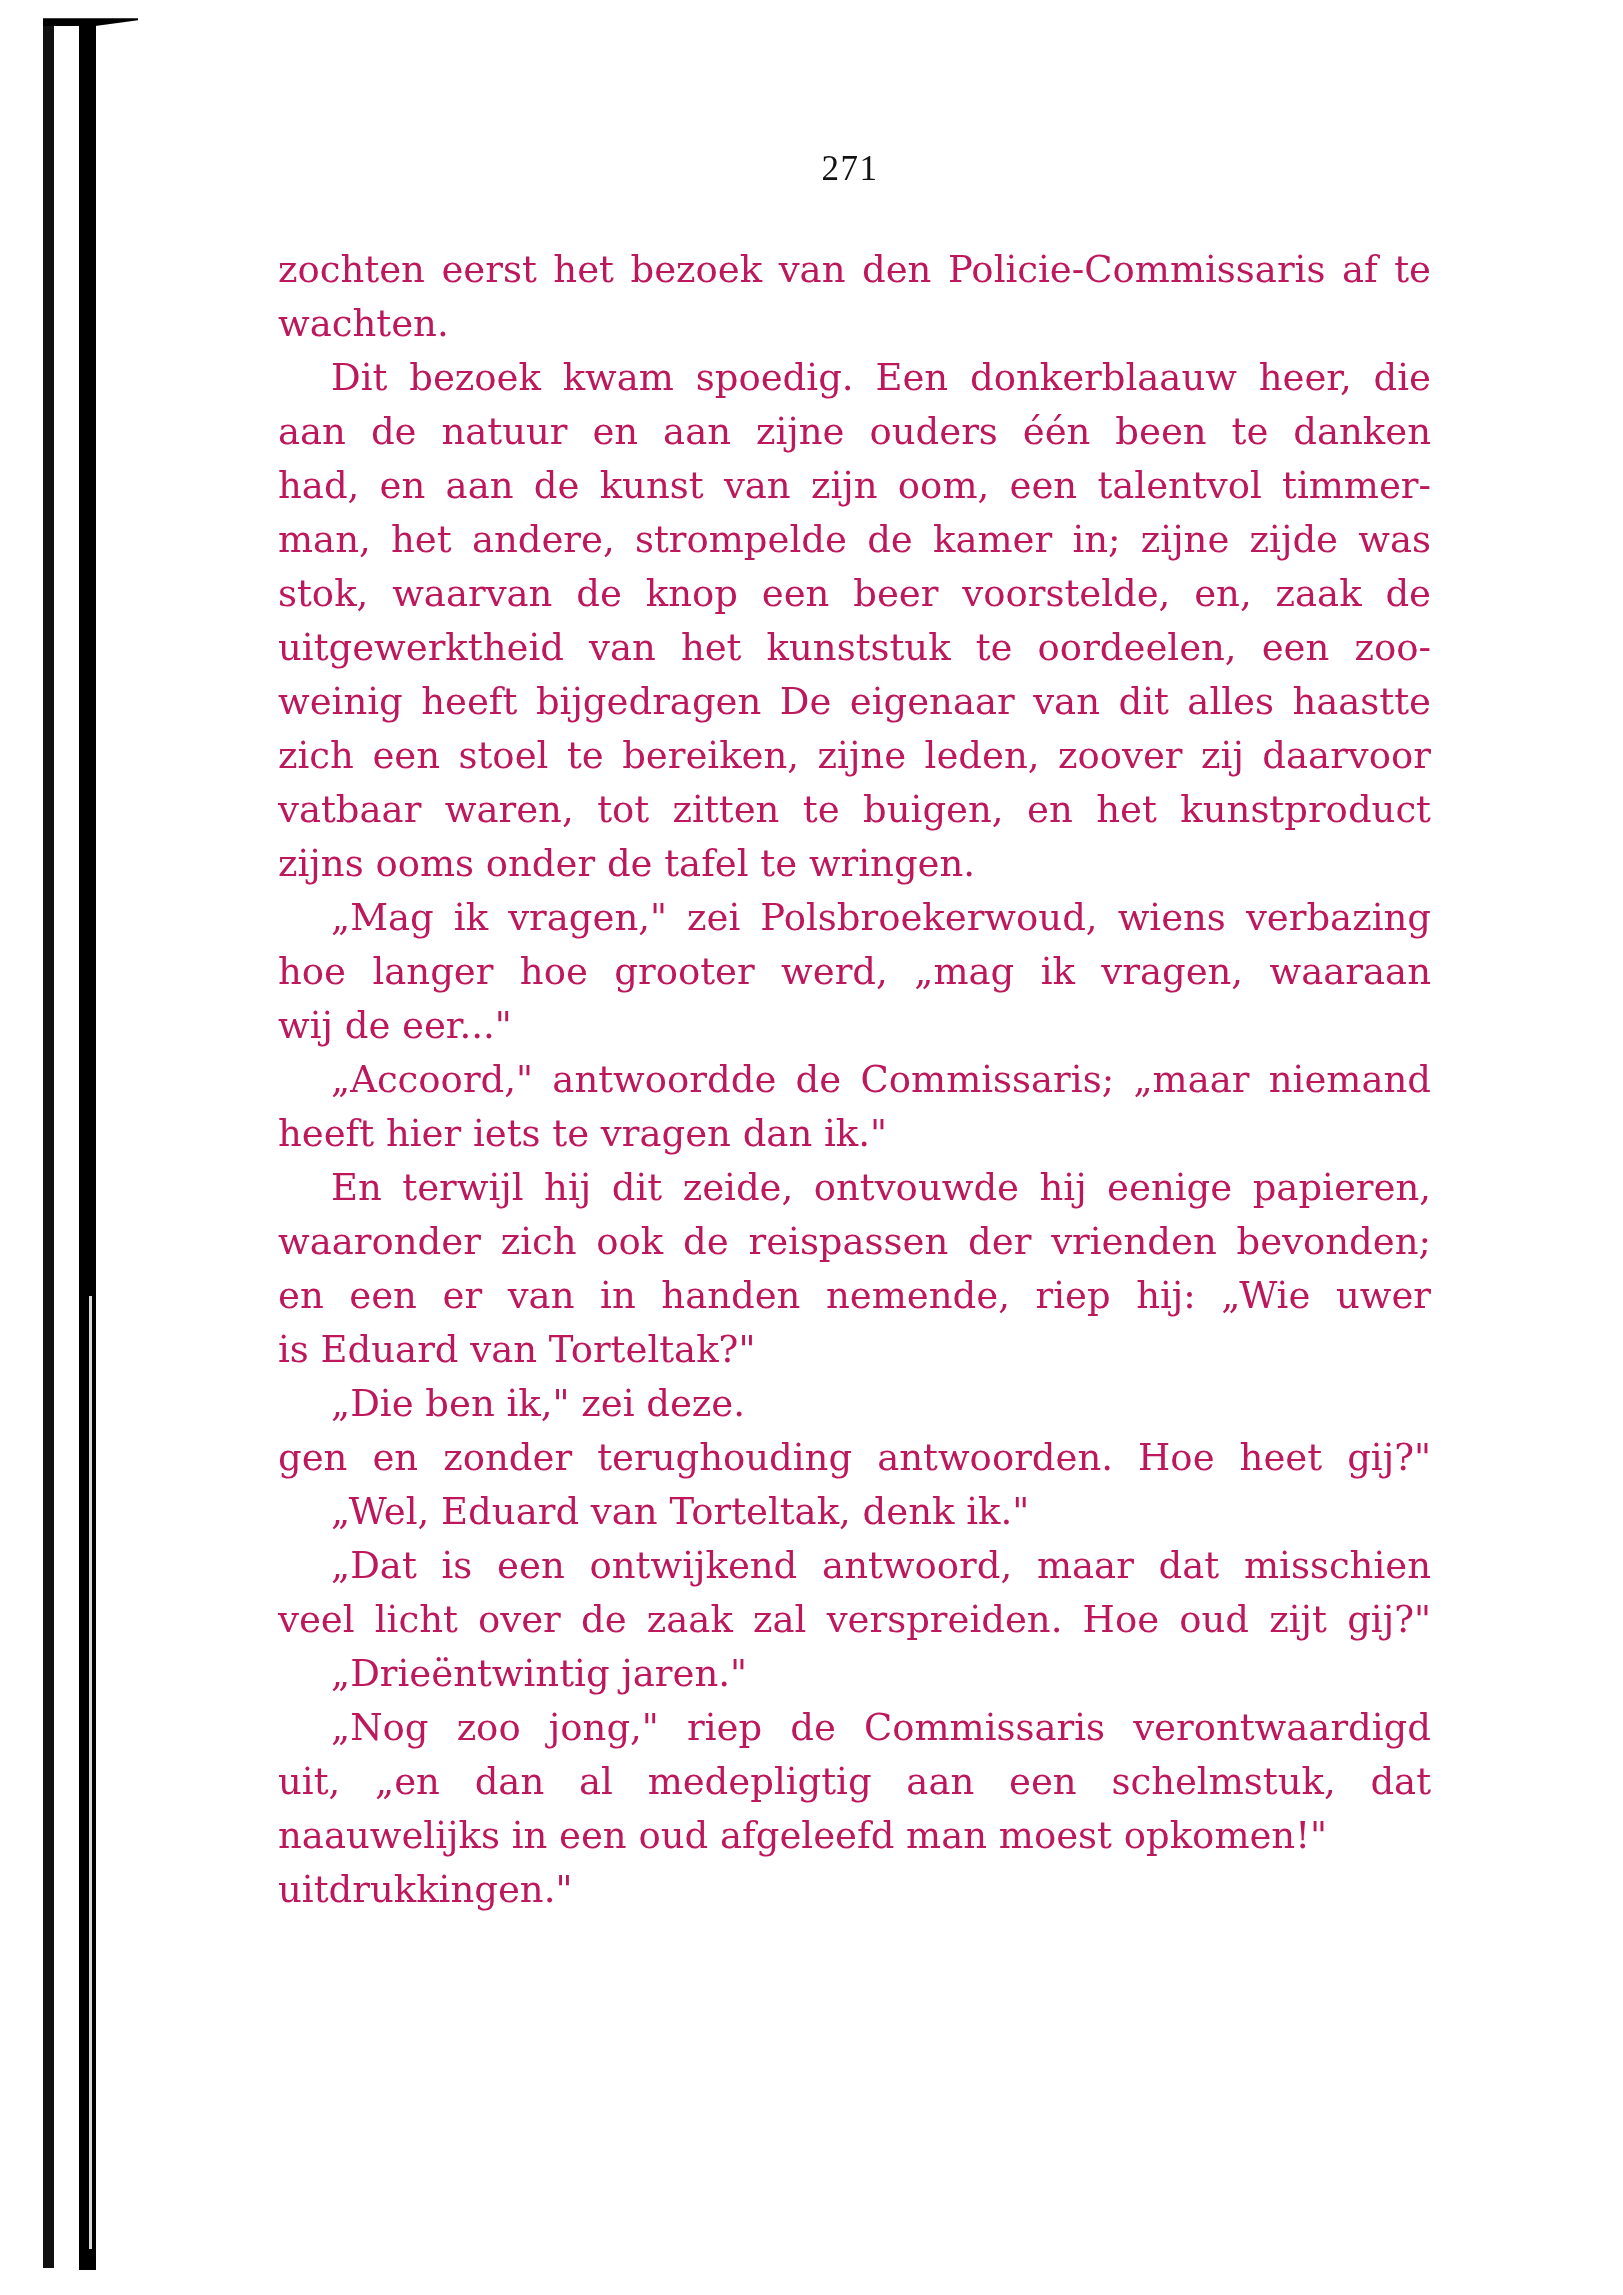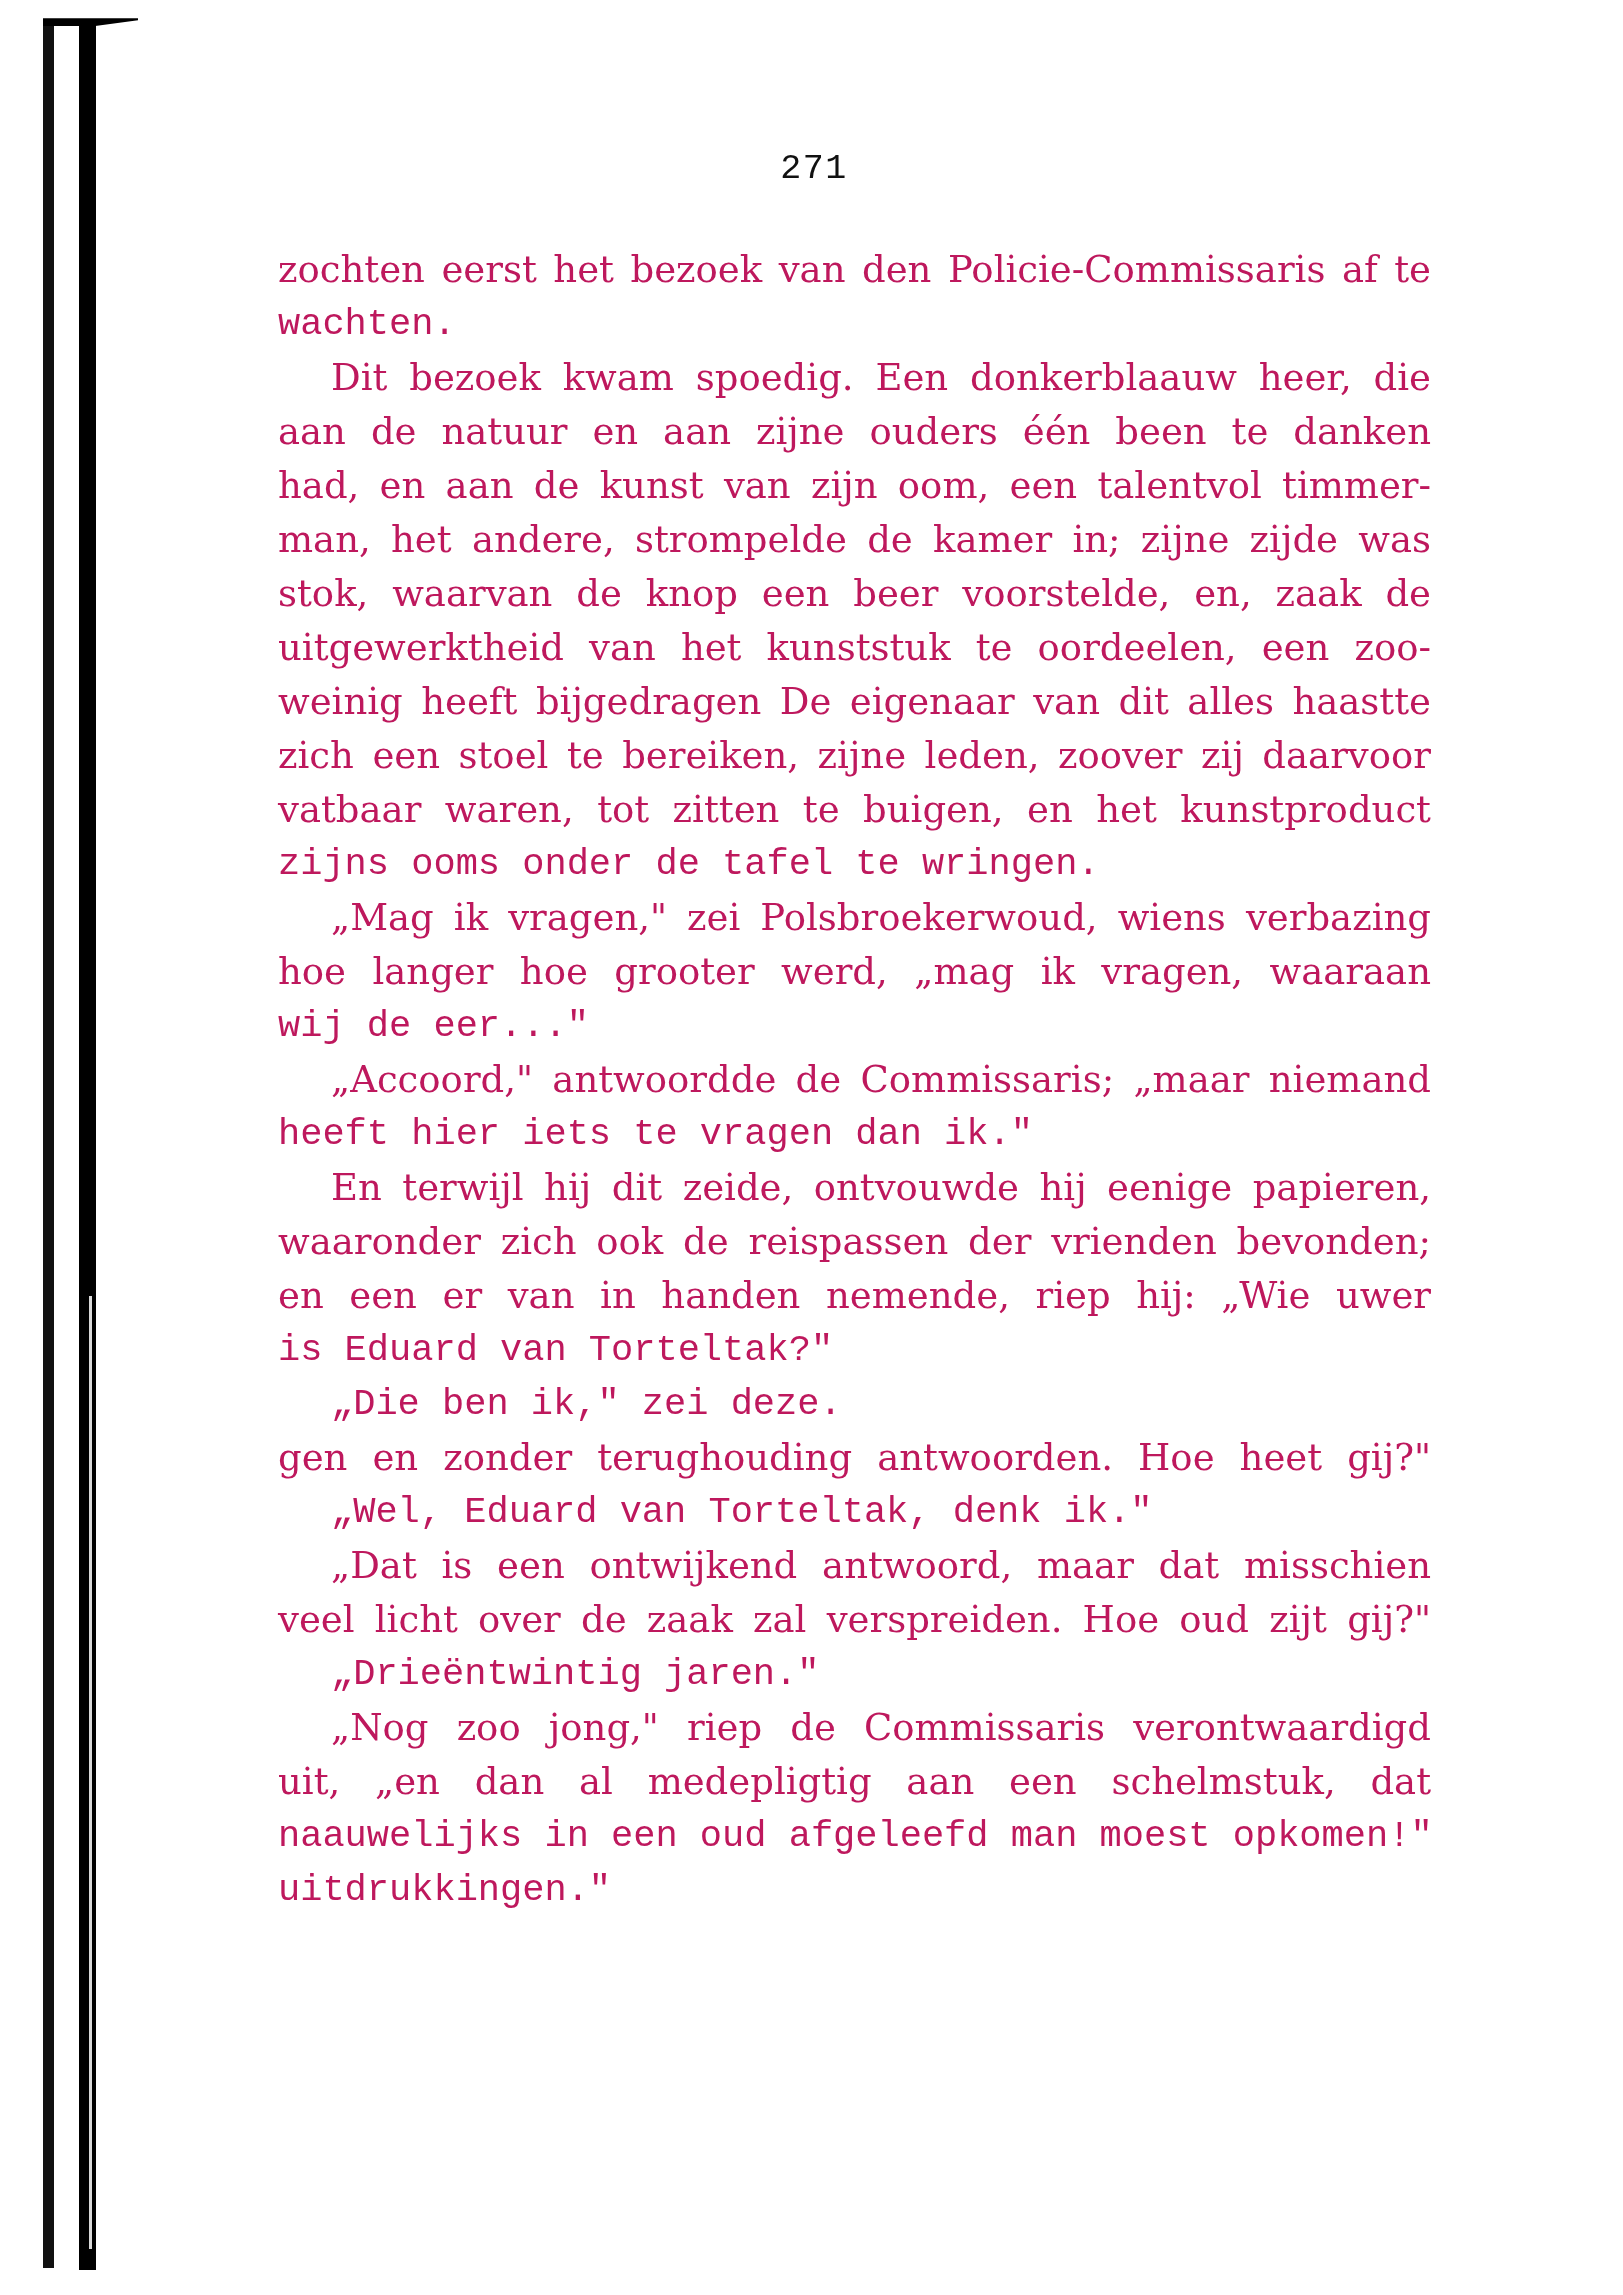--- a/index.html
+++ b/index.html
@@ -2,26 +2,26 @@
 <html style="font-size:12.2px"><head>
 <meta charset="utf-8">
 <style>
   html, body { margin: 0; padding: 0; background: #ffffff; }
   body { width: 1624px; height: 2295px; position: relative; overflow: hidden; }
   .binding-outer { position: absolute; left: 43px; top: 19px; width: 10.7px; height: 2249px; background: #111; }
   .binding-strip { position: absolute; left: 79px; top: 19px; width: 17px; height: 2251px; background: #000; }
   .binding-spur { position: absolute; left: 43px; top: 18.3px; width: 95px; height: 7.6px; background: #000;
                   clip-path: polygon(0 0, 100% 0, 100% 25%, 55% 100%, 0 100%); }
   .binding-inner-line { position: absolute; left: 89px; top: 1296px; width: 3px; height: 953px; background: #fff; opacity: .85; }
-  .page-number { position: absolute; left: 772px; top: 149px; width: 84px; text-align: center;
-                 font-family: Liberation Mono, monospace; font-size: 35px; color: #111; letter-spacing: 1.5px; }
+  .page-number { position: absolute; left: 808px; top: 149px; width: 84px; text-align: center;
+                 font-family: Liberation Serif, serif; font-size: 35px; color: #111; letter-spacing: 1.5px; }
   .text-block { position: absolute; left: 278px; top: 243px; width: 1153px;
                 font-family: "DejaVu Serif", serif; font-size: 37px; line-height: 54px; color: #be185d; }
   .line { display: block; white-space: nowrap; text-align: justify; text-align-last: justify; height: 54px; }
-  .line.last { text-align-last: left; font-family: Liberation Mono, monospace; }
+  .line.last { text-align-last: left; }
   .line.indent { padding-left: 53px; }
 </style>
 </head>
 <body>
 
 <div>
   <div class="binding-outer"></div>
   <div class="binding-strip"></div>
   <div class="binding-spur"></div>
   <div class="binding-inner-line"></div>

